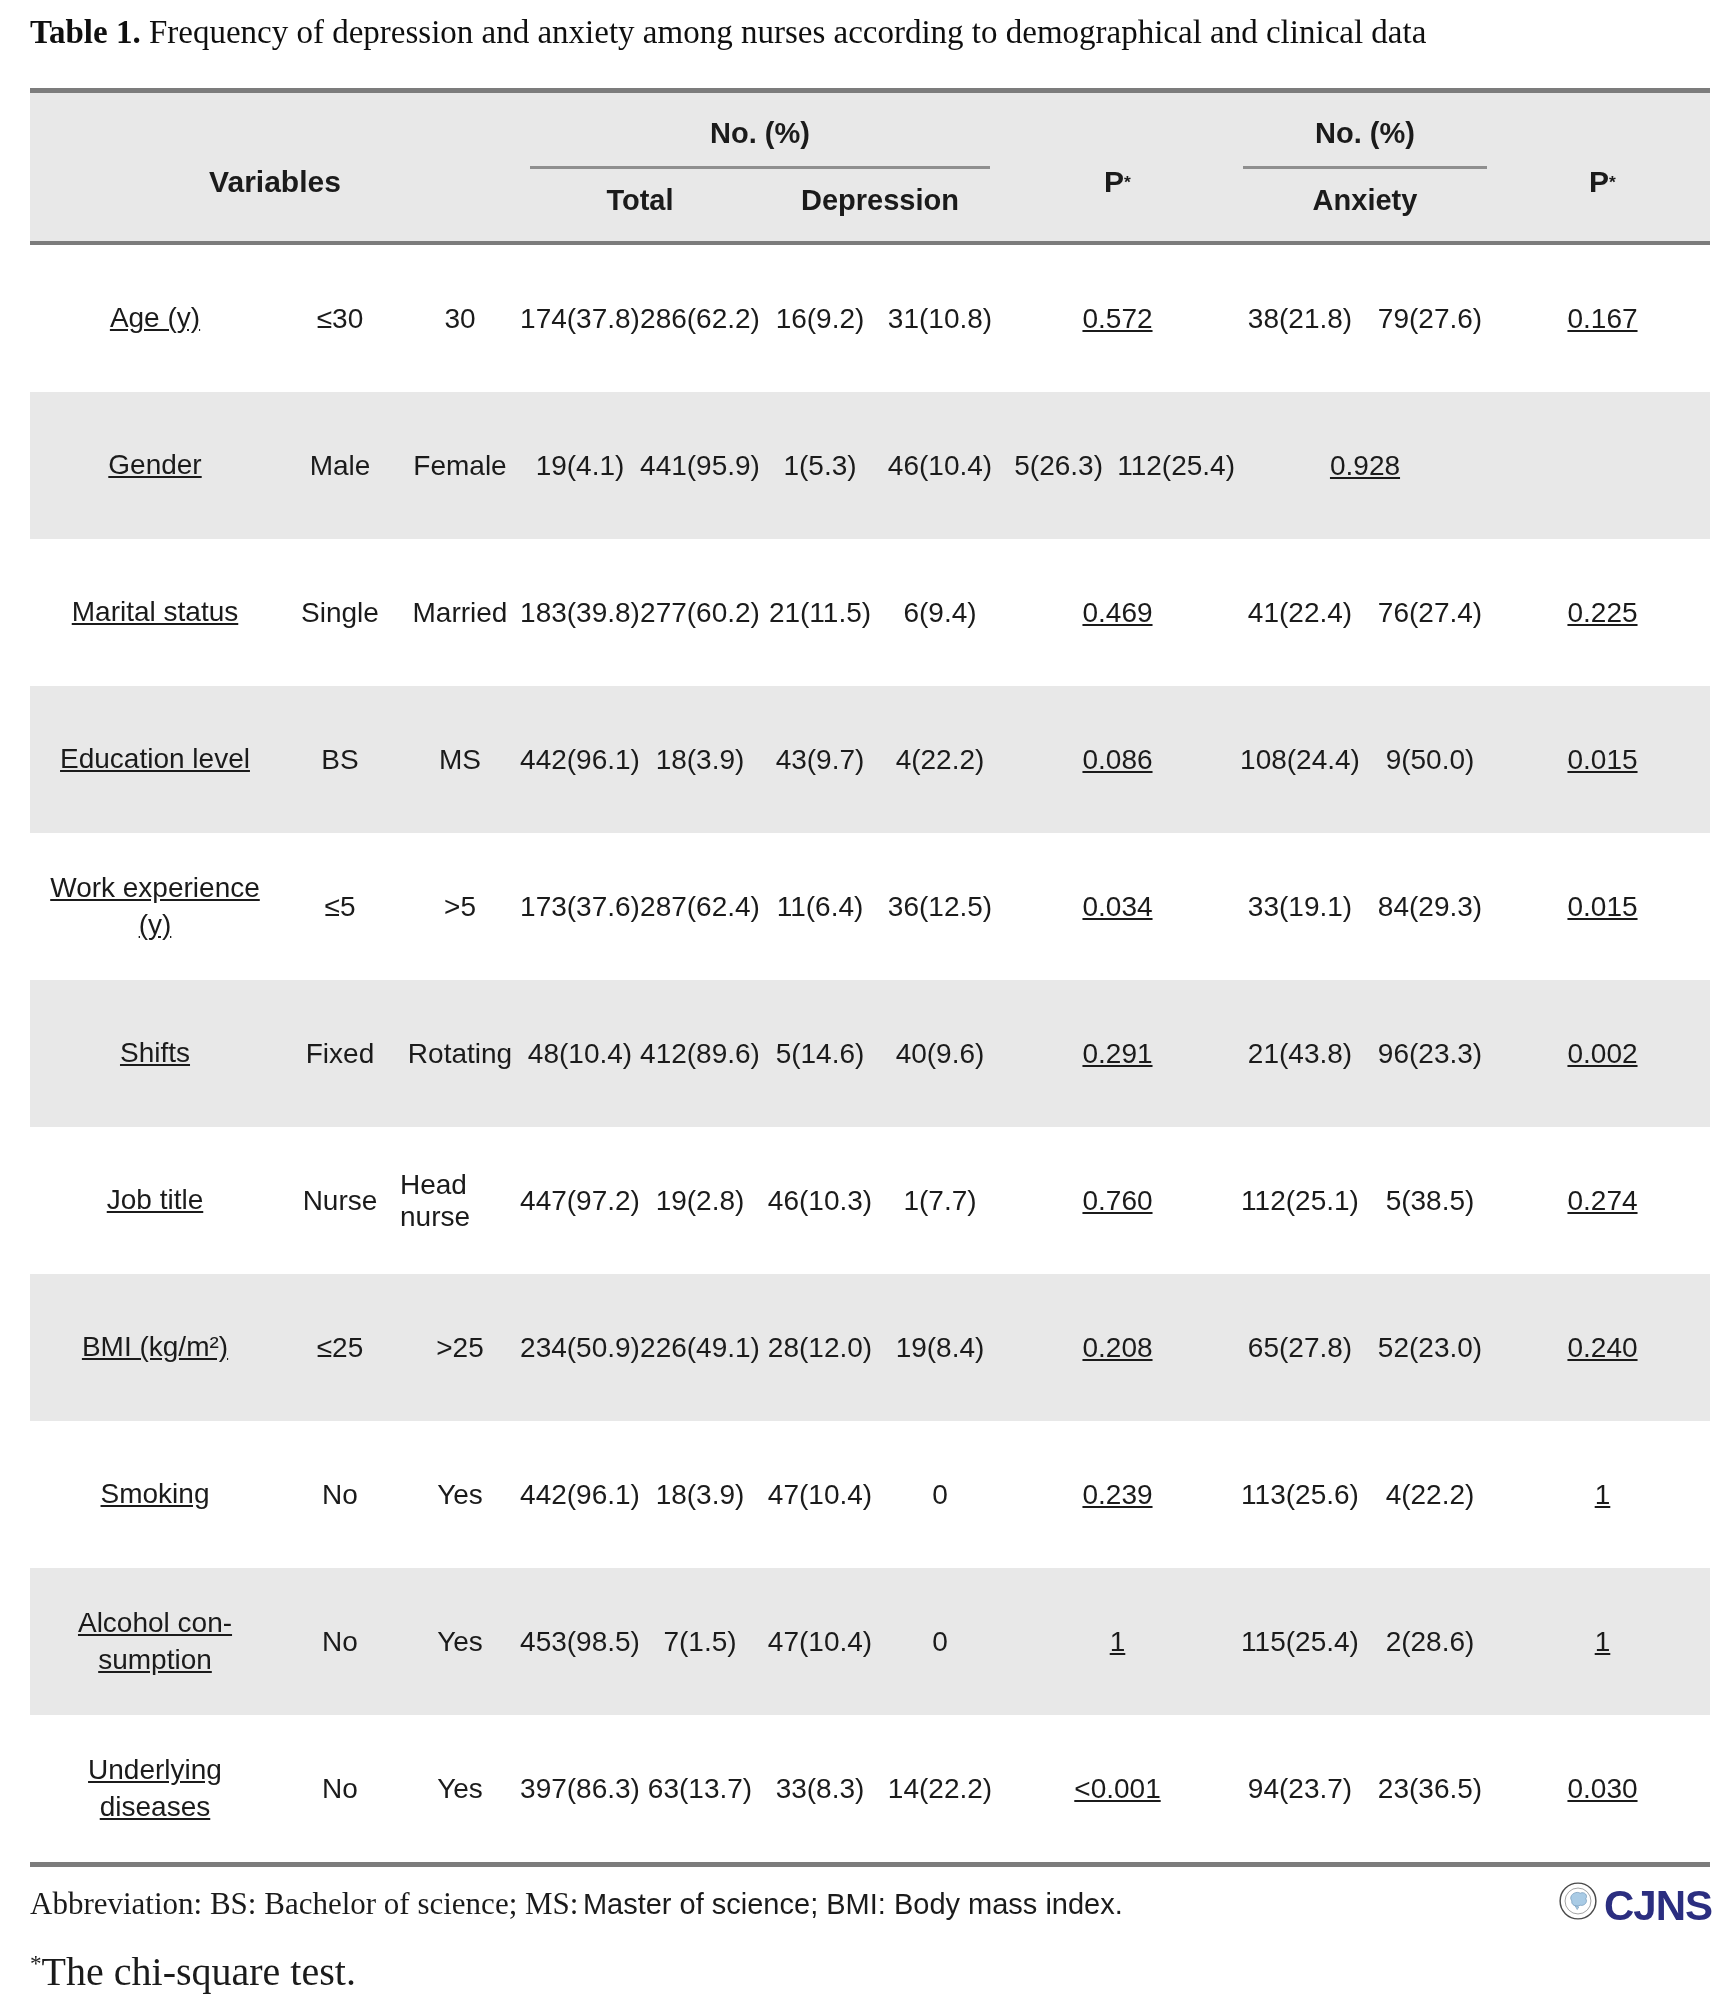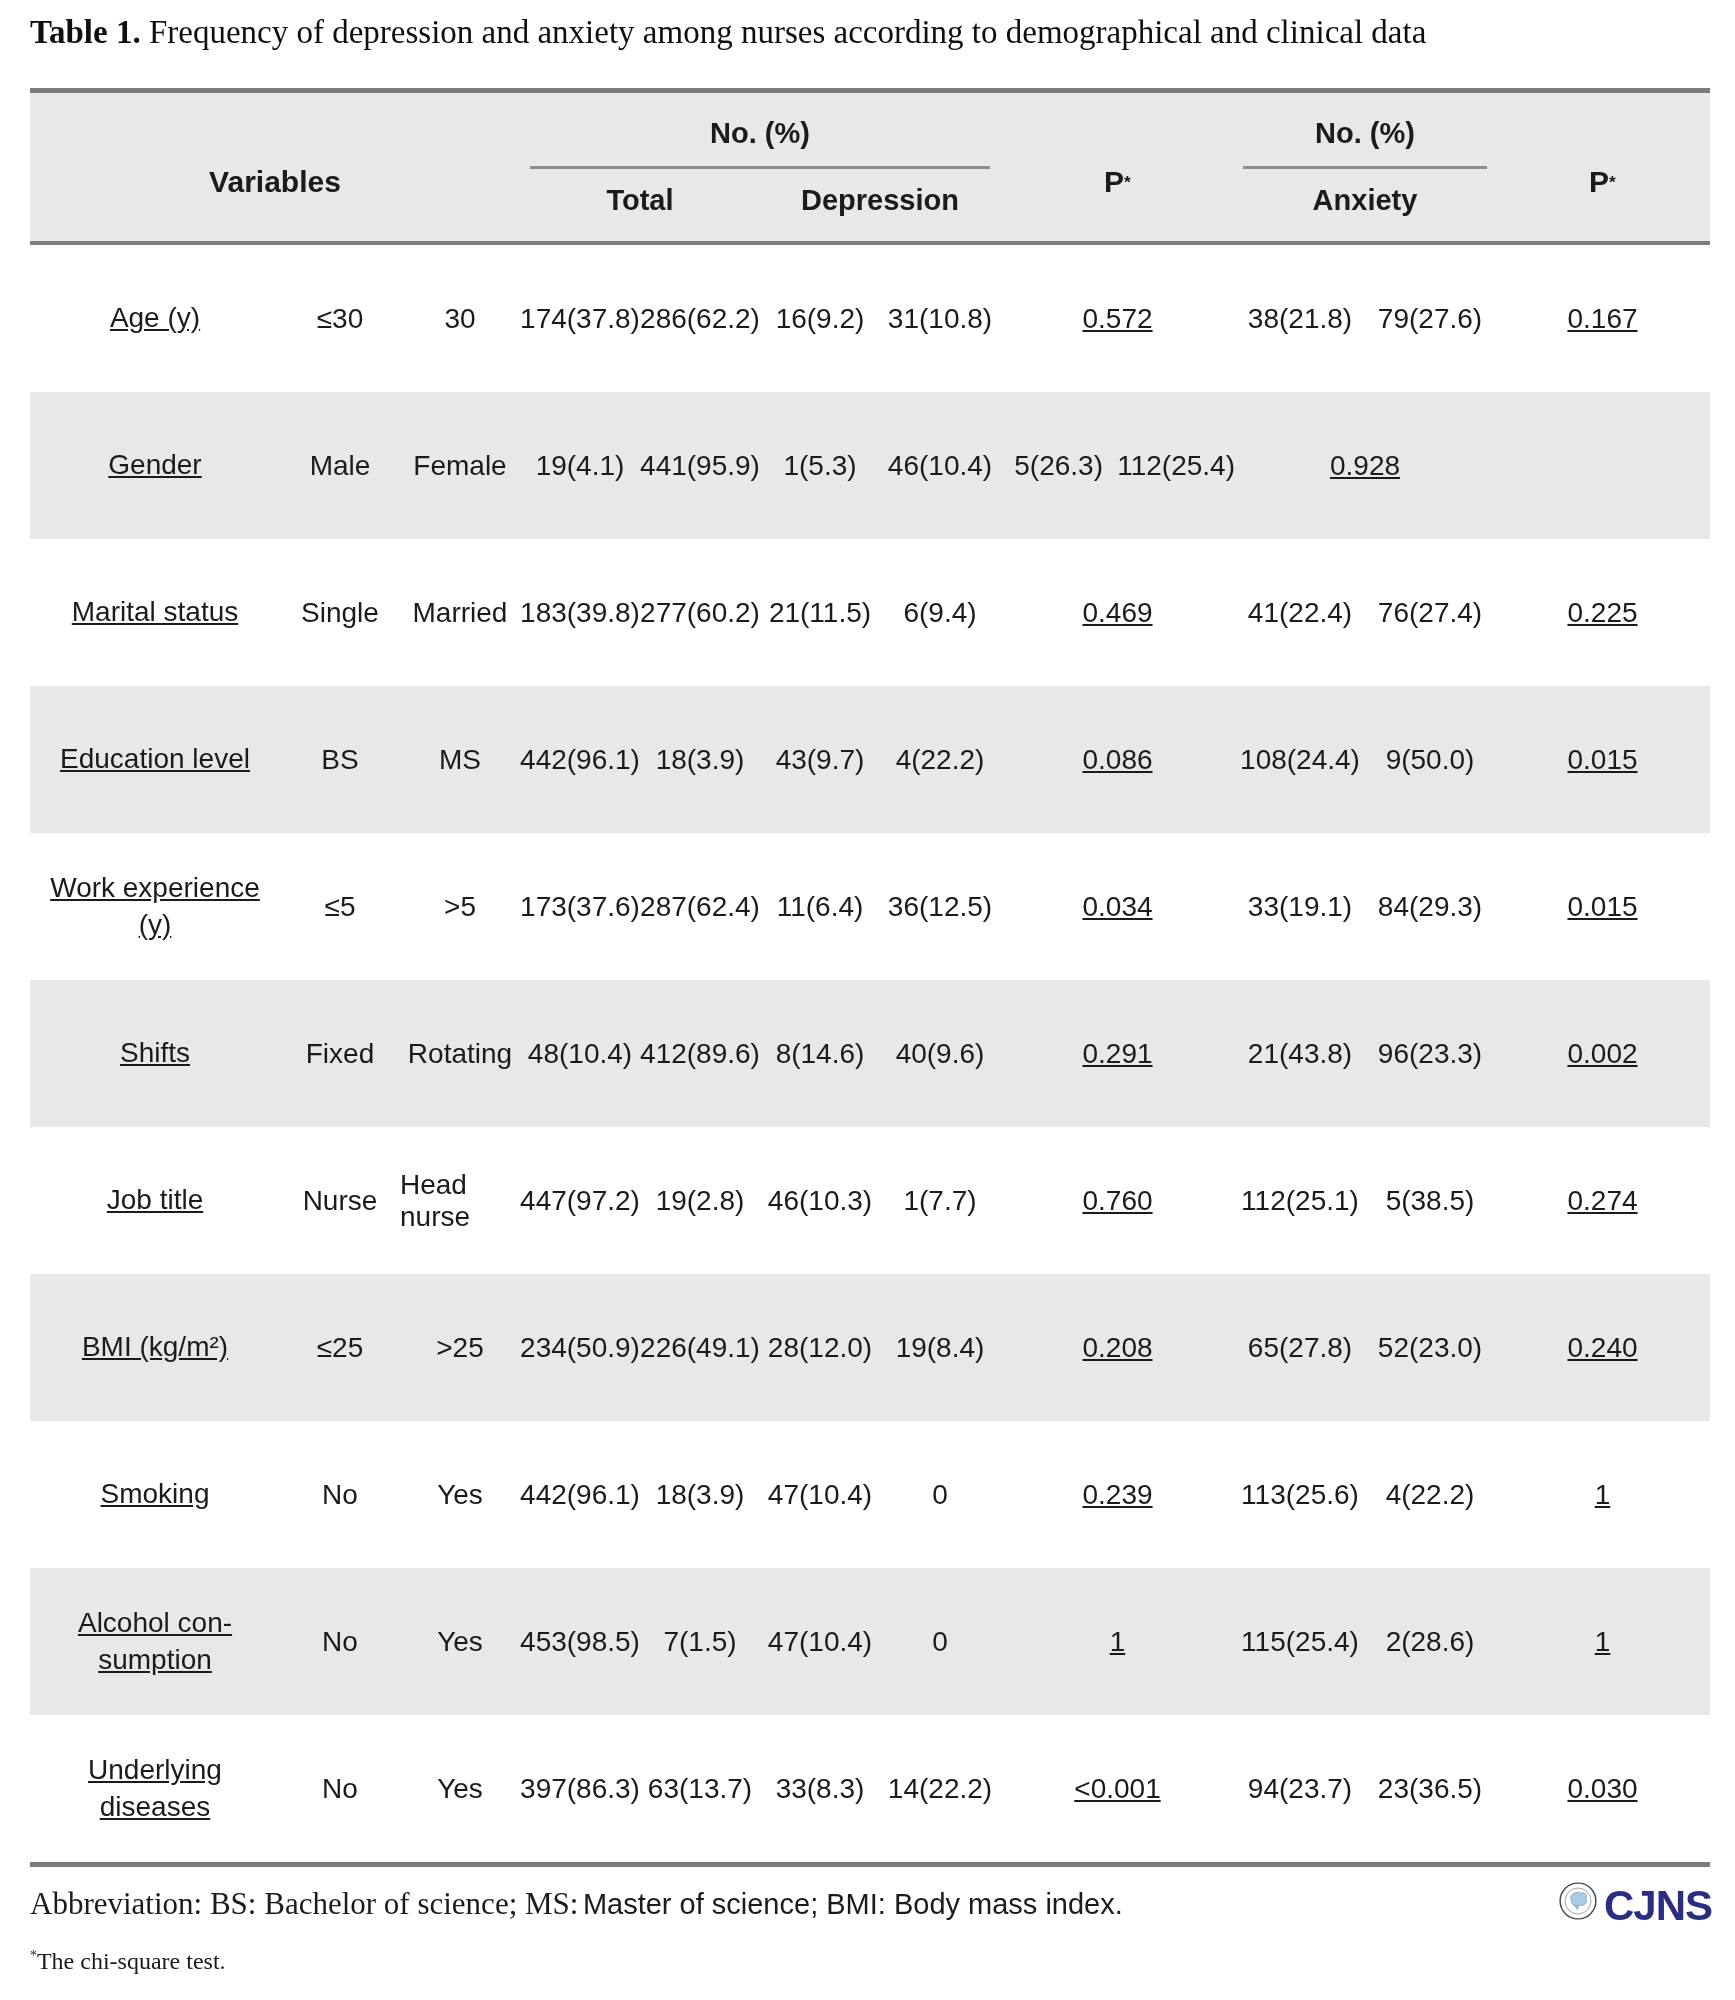--- a/index.html
+++ b/index.html
@@ -40,21 +40,21 @@
      font-size:28px;text-align:center;text-decoration:underline;}
   .vlab{white-space:pre-line;line-height:1.3;}
   .stack{display:flex;flex-direction:row;align-items:stretch;justify-content:stretch;}
   .sc{flex:1;display:flex;align-items:center;justify-content:center;font-size:28px;}
 
   
   .abbrev{position:absolute;left:30px;top:1886px;white-space:nowrap;}
   .abbrev .aserif{font-family:"Liberation Serif",serif;font-size:31px;}
   .abbrev .asans{font-family:"Liberation Sans",sans-serif;font-size:29px;}
   .footnote{position:absolute;left:30px;top:1948px;font-family:"Liberation Serif",serif;
-            font-size:24px;}
+            font-size:40px;}
   .logo{position:absolute;right:23px;top:1882px;display:flex;align-items:flex-start;gap:7px;}
   .logo-text{font-size:42px;font-weight:bold;color:#2b2e80;letter-spacing:-1px;
              font-family:"Liberation Sans",sans-serif;}
 </style>
 </head>
 <body>
 
 <div class="title"><span class="tlabel">Table 1.</span>
 <span>Frequency of depression and anxiety among nurses according to demographical and clinical data</span></div>
 
@@ -199,21 +199,21 @@
     <div class="c vlab">Shifts</div>
     <div class="stack">
         <div class="sc">Fixed</div>
         <div class="sc">Rotating</div>
       </div>
     <div class="stack">
         <div class="sc">48(10.4)</div>
         <div class="sc">412(89.6)</div>
       </div>
     <div class="stack">
-        <div class="sc">8(14.6)</div>
+        <div class="sc">5(14.6)</div>
         <div class="sc">40(9.6)</div>
       </div>
     <div class="c">0.291</div>
     <div class="stack">
         <div class="sc">21(43.8)</div>
         <div class="sc">96(23.3)</div>
       </div>
     <div class="c">0.002</div>
   </div>
 

